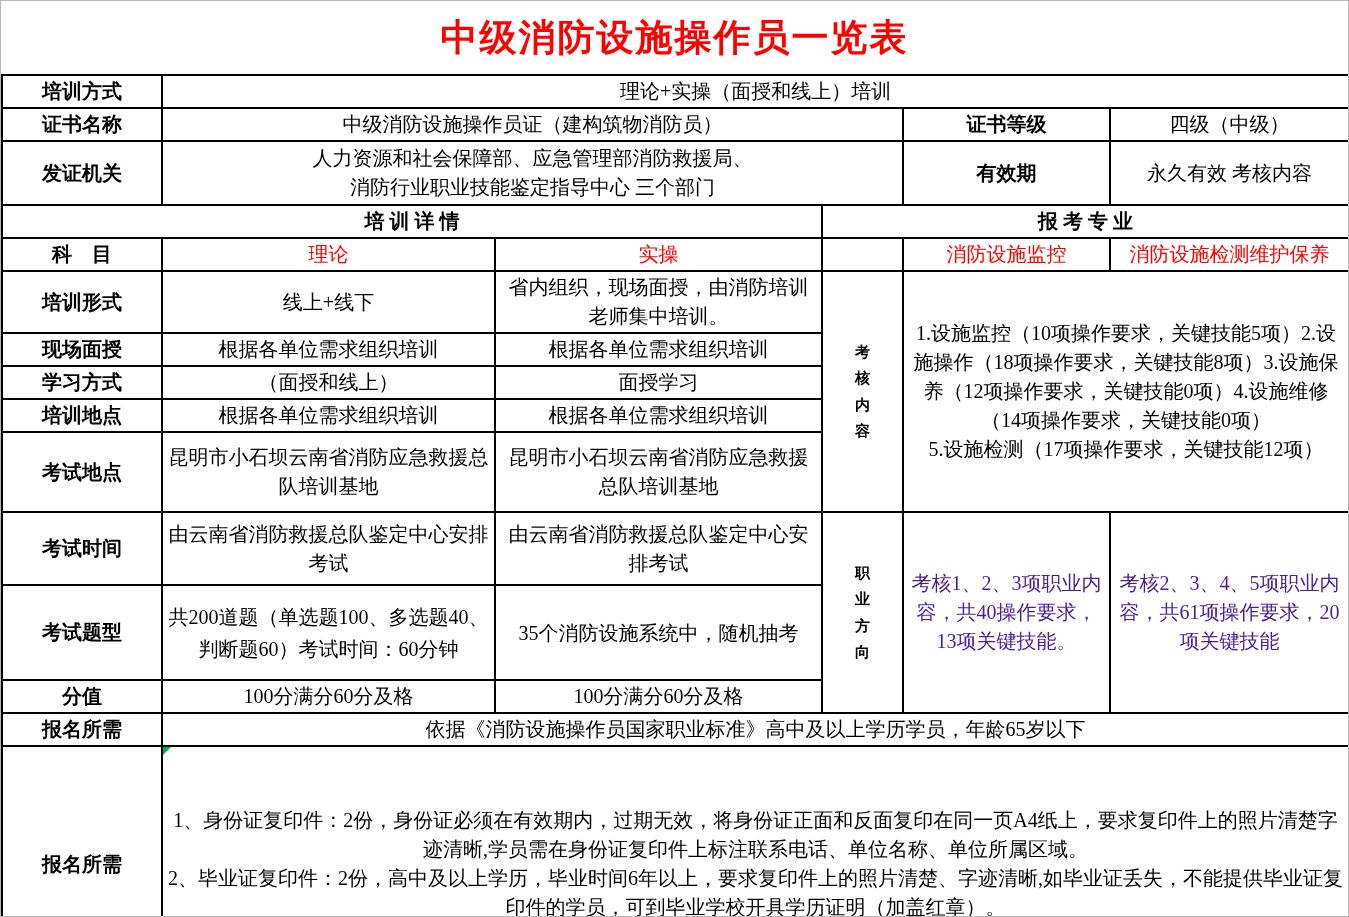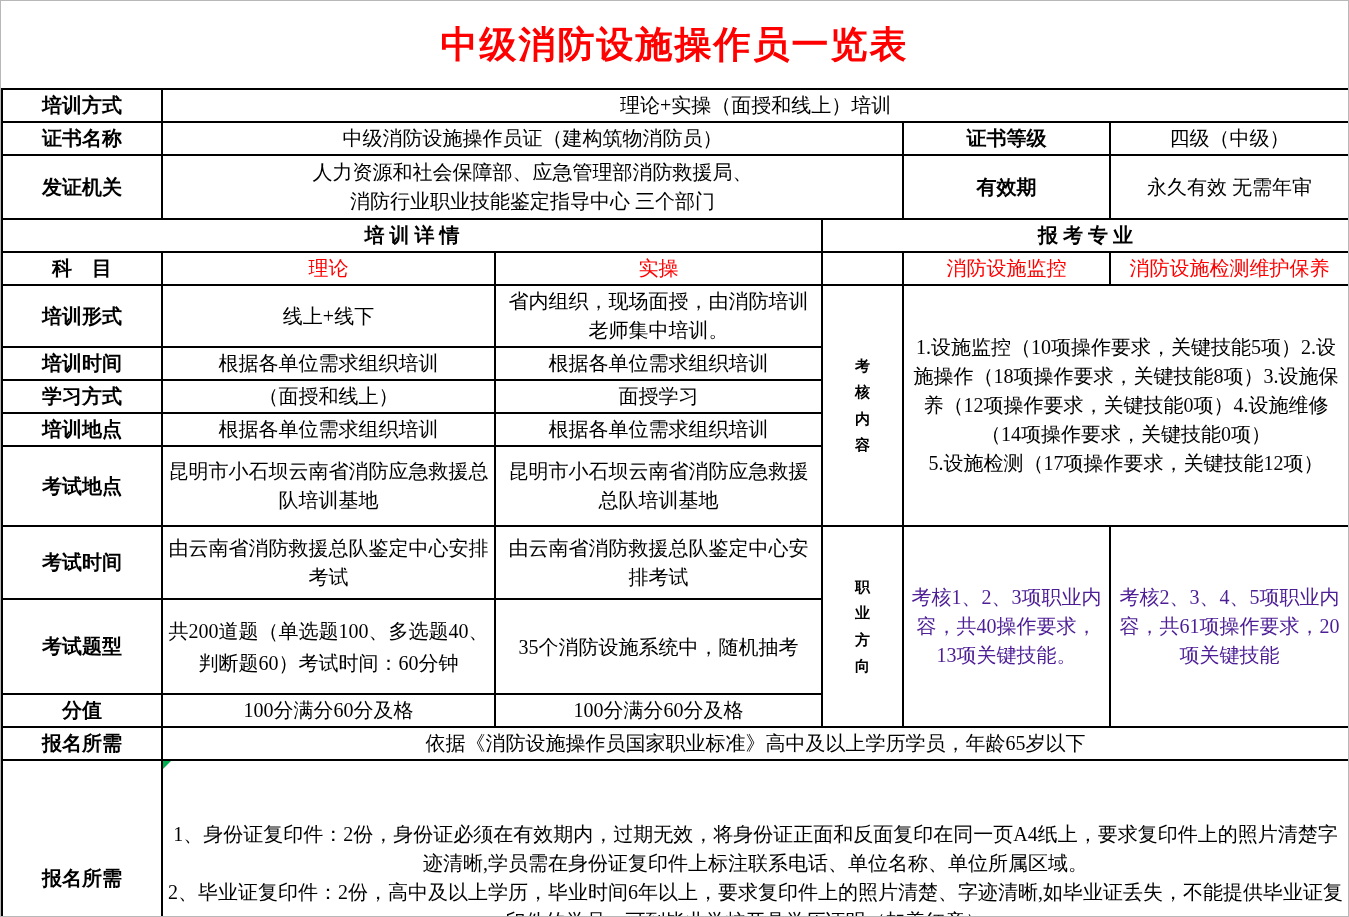--- a/index.html
+++ b/index.html
@@ -6,21 +6,21 @@
   html, body { margin: 0; padding: 0; }
   body {
     width: 1349px; height: 917px;
     background: #ffffff;
     border: 1px solid #b8b8b8;
     font-family: "Liberation Serif", "DejaVu Serif", serif;
     color: #000;
     overflow: hidden;
   }
   .page-title {
-    height: 87px;
+    height: 73px;
     display: flex; align-items: center; justify-content: center;
     color: #ff0000;
     font-size: 37px;
     font-weight: bold;
     letter-spacing: 2px;
   }
   table.sheet {
     border-collapse: collapse;
     table-layout: fixed;
     width: 1347px;
@@ -85,21 +85,21 @@
     <td colspan="3">中级消防设施操作员证（建构筑物消防员）</td>
     <td class="lbl">证书等级</td>
     <td>四级（中级）</td>
   </tr>
 
   <tr style="height:64px">
     <td class="lbl">发证机关</td>
     <td colspan="3" class="preline">人力资源和社会保障部、应急管理部消防救援局、
 消防行业职业技能鉴定指导中心 三个部门</td>
     <td class="lbl">有效期</td>
-    <td>永久有效 无需年审</td>
+    <td>永久有效 考核内容</td>
   </tr>
 
   <tr style="height:31px">
     <td colspan="3" class="lbl">培 训 详 情</td>
     <td colspan="3" class="lbl">报 考 专 业</td>
   </tr>
 
   <tr style="height:29px">
     <td class="lbl">科　目</td>
     <td class="red">理论</td>
@@ -114,21 +114,21 @@
     <td>线上+线下</td>
     <td>省内组织，现场面授，由消防培训老师集中培训。</td>
     <td rowspan="5">
       <div class="vert">考核内容</div>
     </td>
     <td rowspan="5" colspan="2" class="assess">1.设施监控（10项操作要求，关键技能5项）2.设施操作（18项操作要求，关键技能8项）3.设施保养（12项操作要求，关键技能0项）4.设施维修（14项操作要求，关键技能0项）
 5.设施检测（17项操作要求，关键技能12项）</td>
   </tr>
 
   <tr style="height:30px">
-    <td class="lbl">培训时间</td>
+    <td class="lbl">现场面授</td>
     <td>根据各单位需求组织培训</td>
     <td>根据各单位需求组织培训</td>
   </tr>
 
   <tr style="height:28px">
     <td class="lbl">学习方式</td>
     <td>（面授和线上）</td>
     <td>面授学习</td>
   </tr>
 

